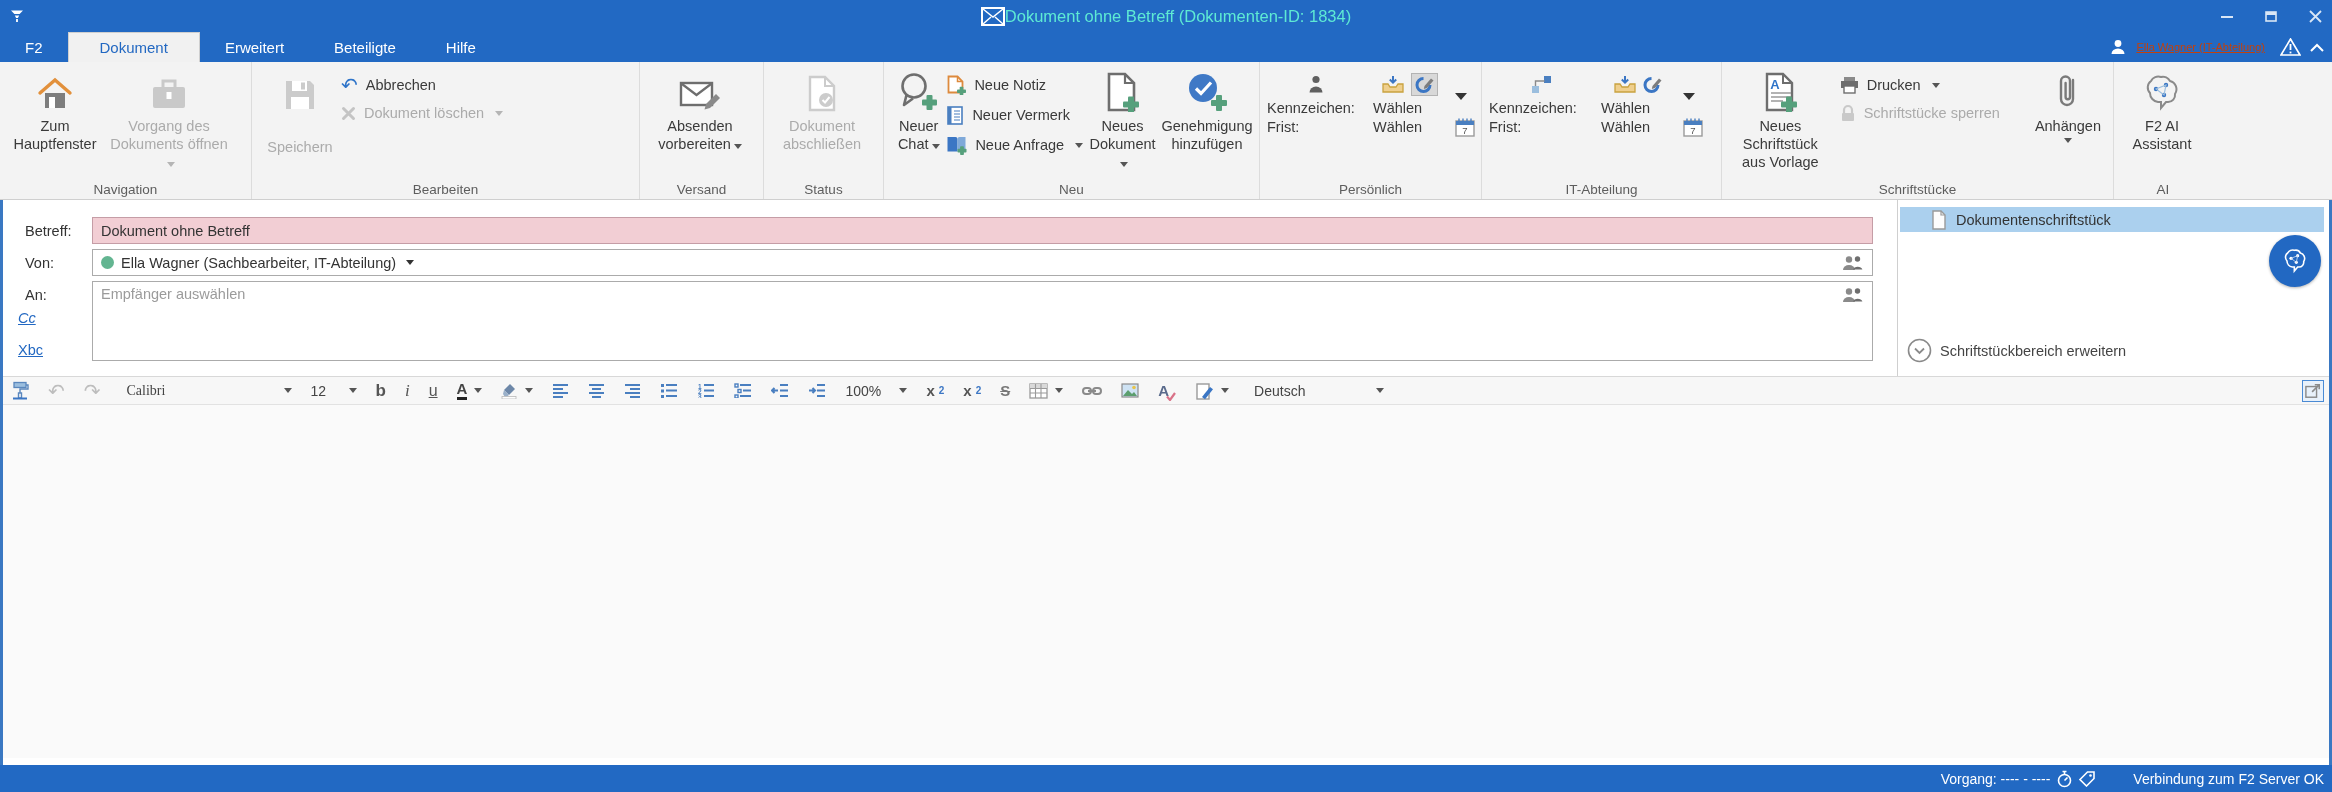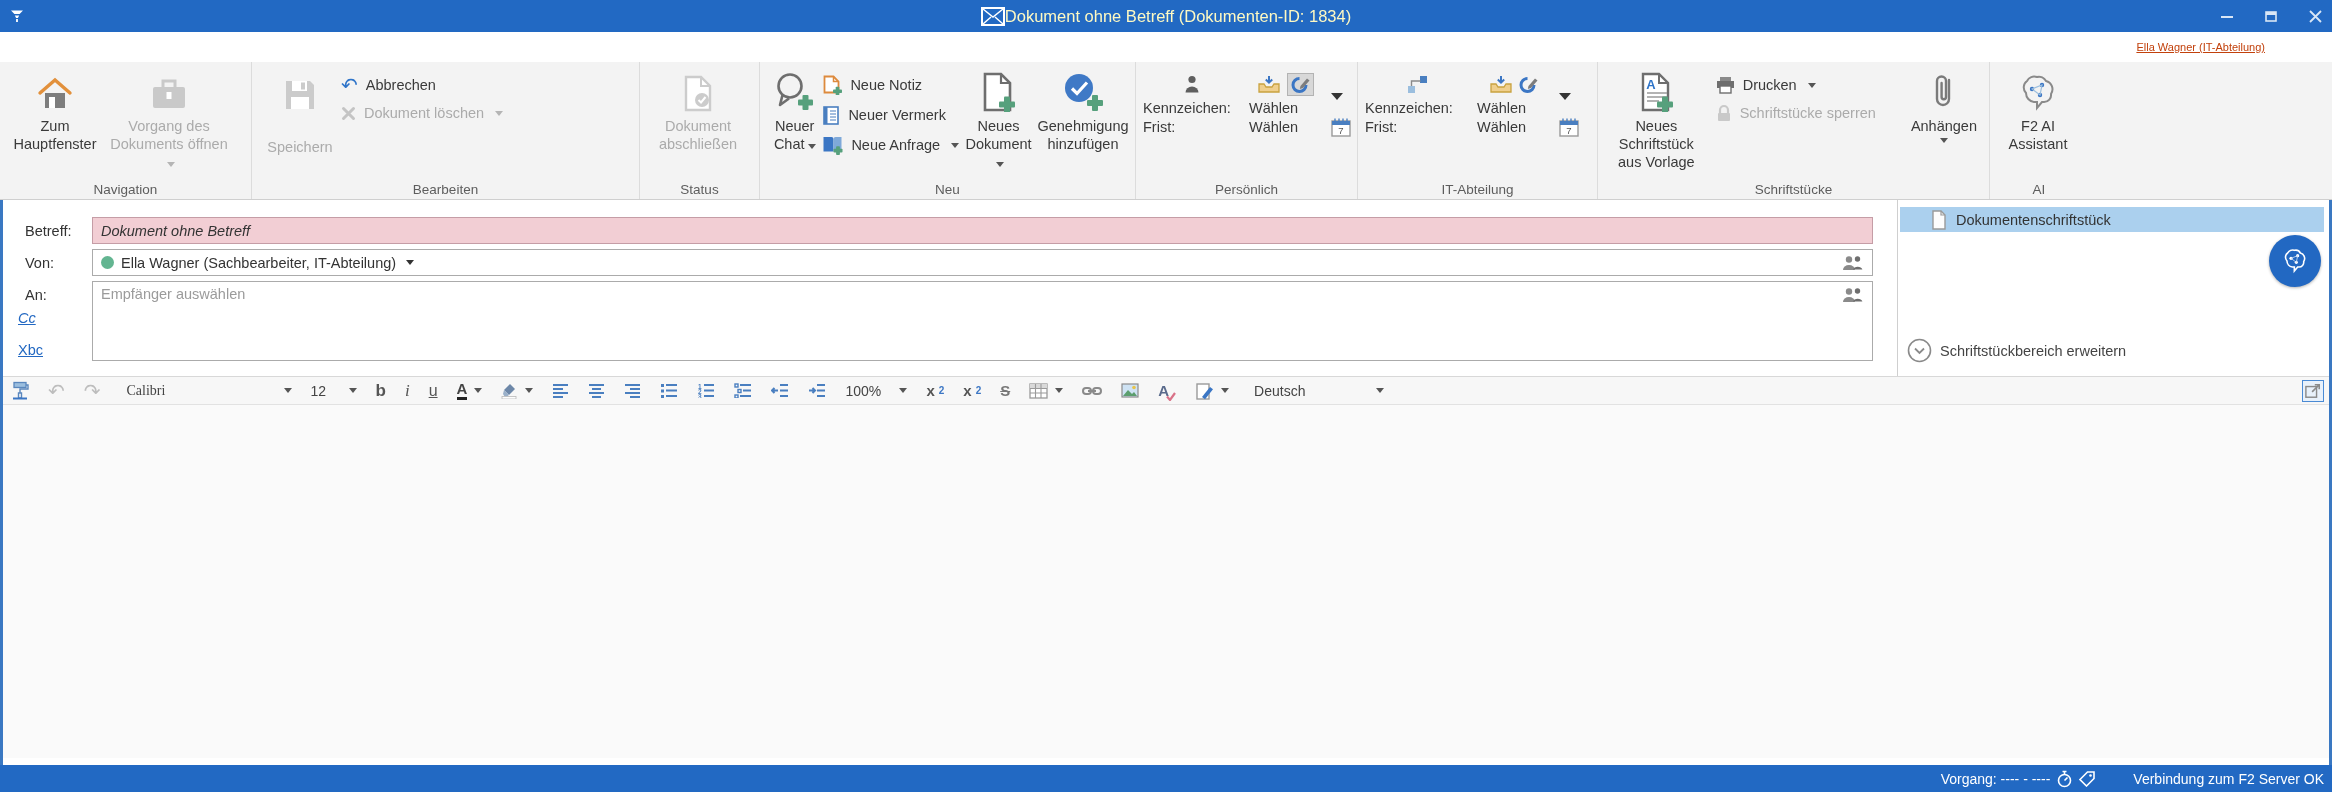--- a/index.html
+++ b/index.html
@@ -4,21 +4,21 @@
 <style>
   * { margin:0; padding:0; box-sizing:border-box; }
   html,body { width:2332px; height:792px; }
   body { font-family:"Liberation Sans", sans-serif; background:#fff; position:relative; overflow:hidden; }
   svg { display:block; }
   .app { position:absolute; inset:0; width:2332px; height:792px; background:#fff; }
 
   
   .titlebar { position:absolute; left:0; top:0; width:100%; height:32px; background:#2269c3; }
   .app-icon { position:absolute; left:9px; top:8px; }
-  .title-center { position:absolute; left:0; right:0; top:0; height:32px; display:flex; align-items:center; justify-content:center; color:#fef9c3; font-size:16.5px; }
+  .title-center { position:absolute; left:0; right:0; top:0; height:32px; display:flex; align-items:center; justify-content:center; color:#5eead4; font-size:16.5px; }
   .win-controls { position:absolute; right:10px; top:0; height:32px; display:flex; align-items:center; gap:30px; }
   .win-controls > span { display:flex; align-items:center; justify-content:center; width:14px; height:14px; }
 
   
   .tabrow { position:absolute; left:0; top:32px; width:100%; height:30px; background:#2269c3; display:flex; align-items:stretch; }
   .tab { color:#fff; font-size:15px; display:flex; align-items:center; padding:0 25px; cursor:default; }
   .tab.selected { background:#f1f1f1; color:#2268c2; border:1px solid #cfcfcf; border-bottom:none; padding:0 31px; }
   .user-area { position:absolute; right:8px; top:32px; height:30px; display:flex; align-items:center; gap:9px; color:#fff; }
   .user-name { font-size:11px; color:#c2410c; text-decoration:underline; }
 
@@ -36,21 +36,21 @@
   .glyph { font-size:20px; line-height:1; }
   .pgrid { display:grid; grid-template-columns:98px 74px 26px; column-gap:8px; row-gap:1px; font-size:14.5px; color:#3a3a3a; padding-top:2px; align-items:center; }
   .picons { display:flex; gap:7px; align-items:center; justify-content:center; height:30px; }
   .pressed { background:#d8d8d8; border:1px solid #b3b3b3; padding:2px 3px; }
   .bigcaret { width:0; height:0; border-left:6px solid transparent; border-right:6px solid transparent; border-top:7px solid #333; margin:0 auto; }
 
   
   .workspace { position:absolute; left:0; top:200px; width:100%; height:176px; background:#fff; }
   .flabel { position:absolute; font-size:14.5px; color:#333;margin-left:7px; }
   .field { position:absolute; border:1px solid #ababab; background:#fff; font-size:14.5px; color:#333; }
-  .betreff { left:92px; top:17px; width:1781px; height:27px; background:#f2ced4; border-color:#c59da6;font-style:italic; }
+  .betreff { left:92px; top:17px; width:1781px; height:27px; background:#f2ced4; border-color:#c59da6; }
   .betreff input { width:100%; height:100%; border:none; background:transparent; font:inherit; color:#333; padding:0 8px; outline:none; }
   .von { left:92px; top:49px; width:1781px; height:27px; display:flex; align-items:center; gap:7px; padding:0 8px; }
   .an { left:92px; top:81px; width:1781px; height:80px; }
   .an textarea { width:100%; height:100%; border:none; background:transparent; font:inherit; color:#15803d; padding:4px 8px; outline:none; resize:none; }
   .an textarea::placeholder { color:#9b9b9b; opacity:1; }
   .dot { width:13px; height:13px; border-radius:50%; background:#63b591; }
   .link { position:absolute; font-size:14.5px; color:#2268c2; text-decoration:underline; }
   .people-btn { position:absolute; }
 
   
@@ -115,20 +115,37 @@
           </svg>
         </span>
       <span>
           <svg width="13" height="13">
             <path d="M1 1L12 12M12 1L1 12" stroke="#d9e6f6" stroke-width="1.8"></path>
           </svg>
         </span>
     </div>
   </div>
 
+  <div class="tabrow">
+    <div class="tab">
+        <span>F2</span>
+      </div>
+    <div class="tab selected">
+        <span>Dokument</span>
+      </div>
+    <div class="tab">
+        <span>Erweitert</span>
+      </div>
+    <div class="tab">
+        <span>Beteiligte</span>
+      </div>
+    <div class="tab">
+        <span>Hilfe</span>
+      </div>
+  </div>
   <div class="user-area">
     <span>
         <svg width="18" height="18" viewBox="0 0 18 18">
           <circle cx="9" cy="5.5" r="3.4" fill="#fff"></circle>
           <path d="M2.5 16a6.5 5.5 0 0 1 13 0z" fill="#fff"></path>
         </svg>
       </span>
     <span class="user-name">Ella Wagner (IT-Abteilung)</span>
     <span style="margin-left:6px;">
         <svg width="21" height="18" viewBox="0 0 21 18">
@@ -193,20 +210,33 @@
                 <path d="M2.5 2.5l10 10M12.5 2.5l-10 10" stroke="#c4c4c4" stroke-width="3" stroke-linecap="round"></path>
               </svg>
             </span>
           <span>Dokument löschen</span>
             <span class="caret"></span>
         </div>
       </div>
       <div class="rgroup-label">Bearbeiten</div>
     </div>
 
+    <div class="rgroup" style="width:124px;">
+      <div class="rbtn" style="width:106px;">
+        <span class="icon">
+          <svg width="42" height="35" viewBox="0 0 42 35">
+              <rect x="2" y="6" width="31" height="22" fill="#fff" stroke="#6e6e6e" stroke-width="2.4"></rect>
+              <path d="M3 7l14.5 11L32 7" fill="none" stroke="#6e6e6e" stroke-width="2.2"></path>
+              <path d="M27 27l10-10 4 4-10 10-5.5 1.5z" fill="#8a8a8a"></path>
+            </svg>
+        </span>
+        <span><span>Absenden vorbereiten</span><span class="caret"></span></span>
+      </div>
+      <div class="rgroup-label">Versand</div>
+    </div>
 
     <div class="rgroup" style="width:120px;">
       <div class="rbtn disabled" style="width:102px;">
         <span class="icon">
           <svg width="30" height="37" viewBox="0 0 30 37">
               <path d="M3 2h15l9 9v24H3z" fill="#fff" stroke="#cccccc" stroke-width="2.4"></path>
               <path d="M18 2v9h9" fill="none" stroke="#cccccc" stroke-width="2"></path>
               <circle cx="19" cy="25" r="7" fill="#cccccc"></circle>
               <path d="M15.5 25l2.5 2.5 4.5-5.5" stroke="#fff" stroke-width="2" fill="none"></path>
             </svg>

